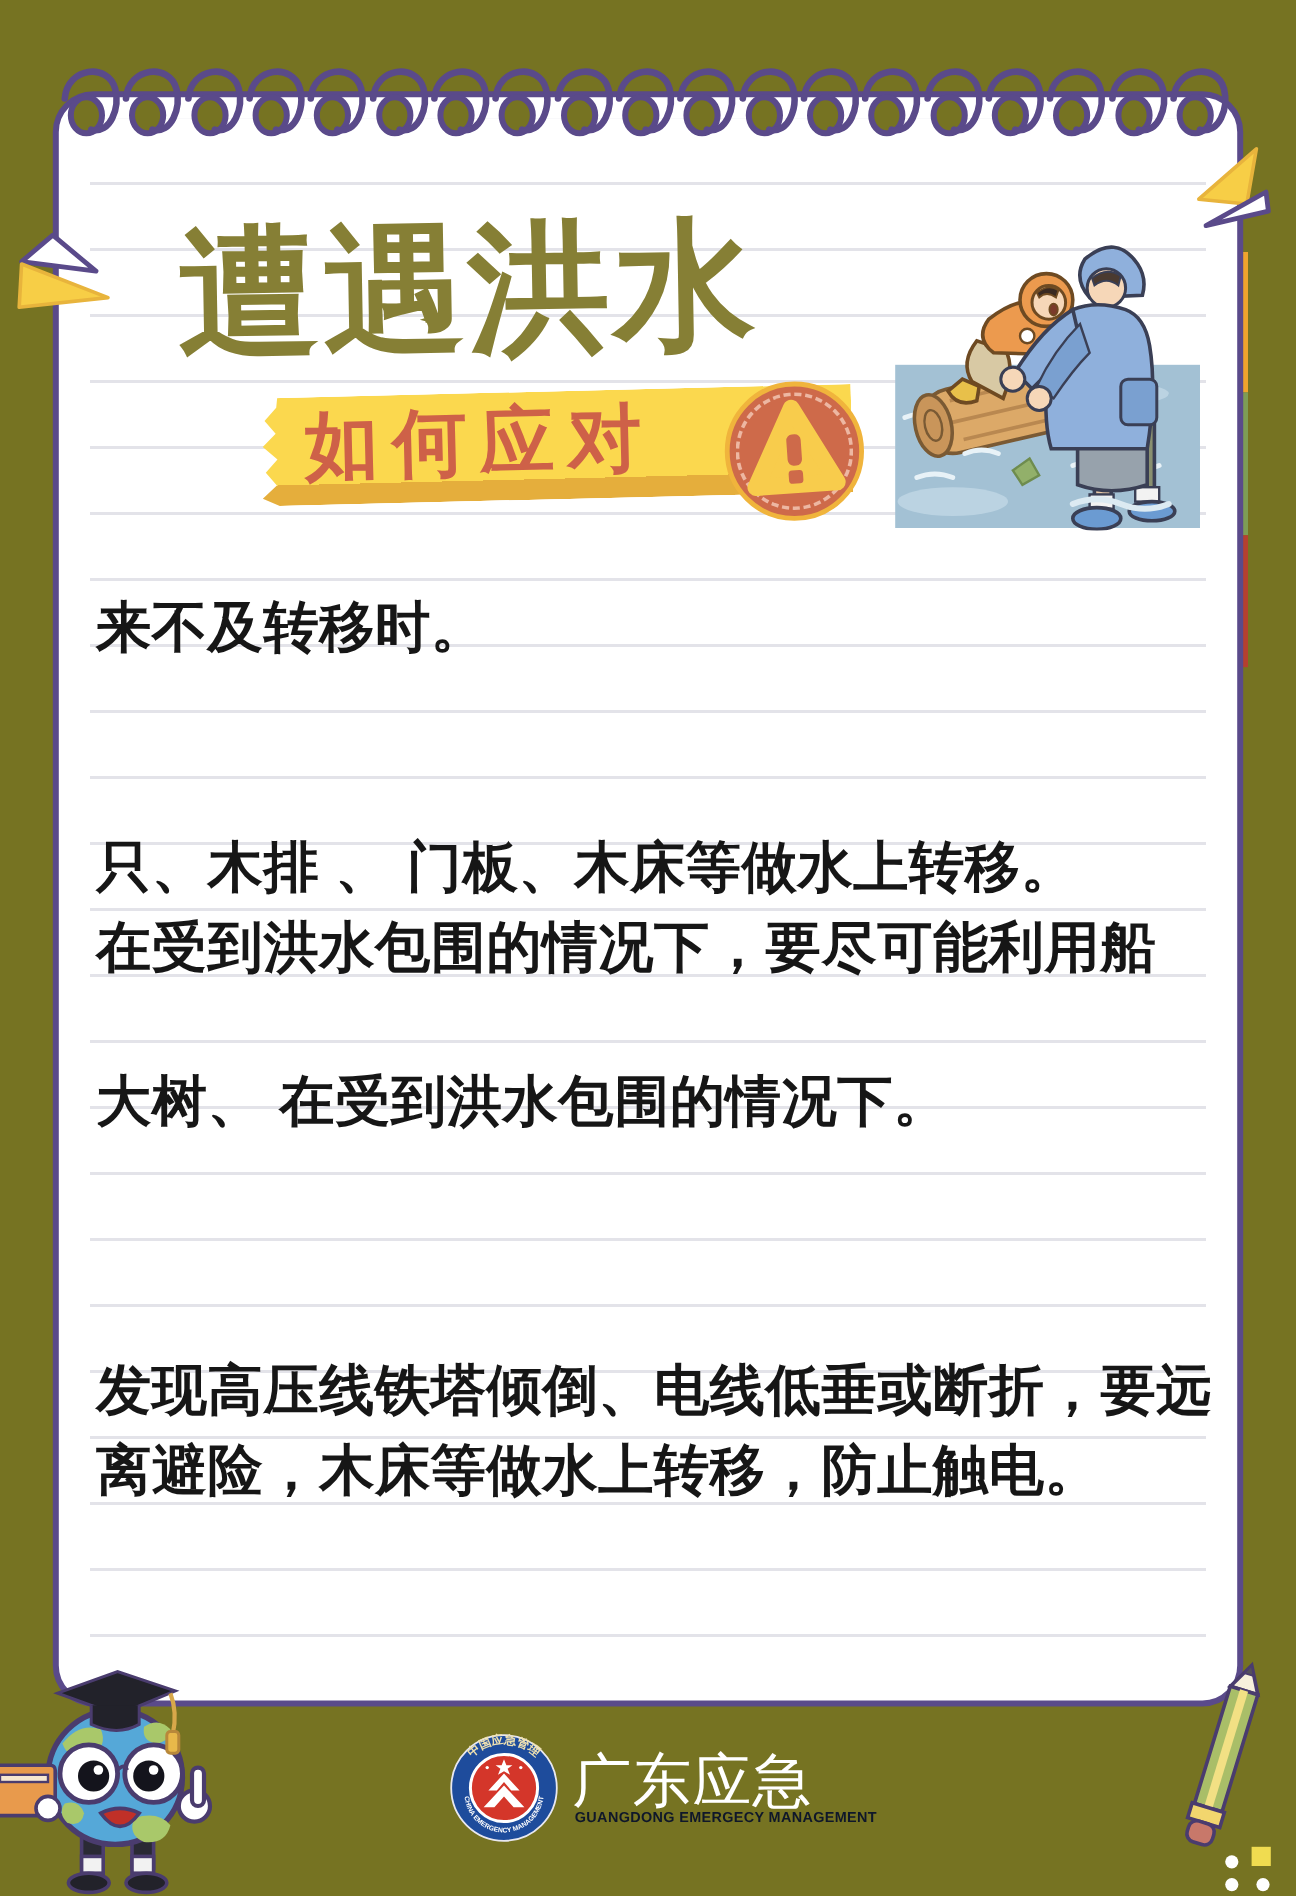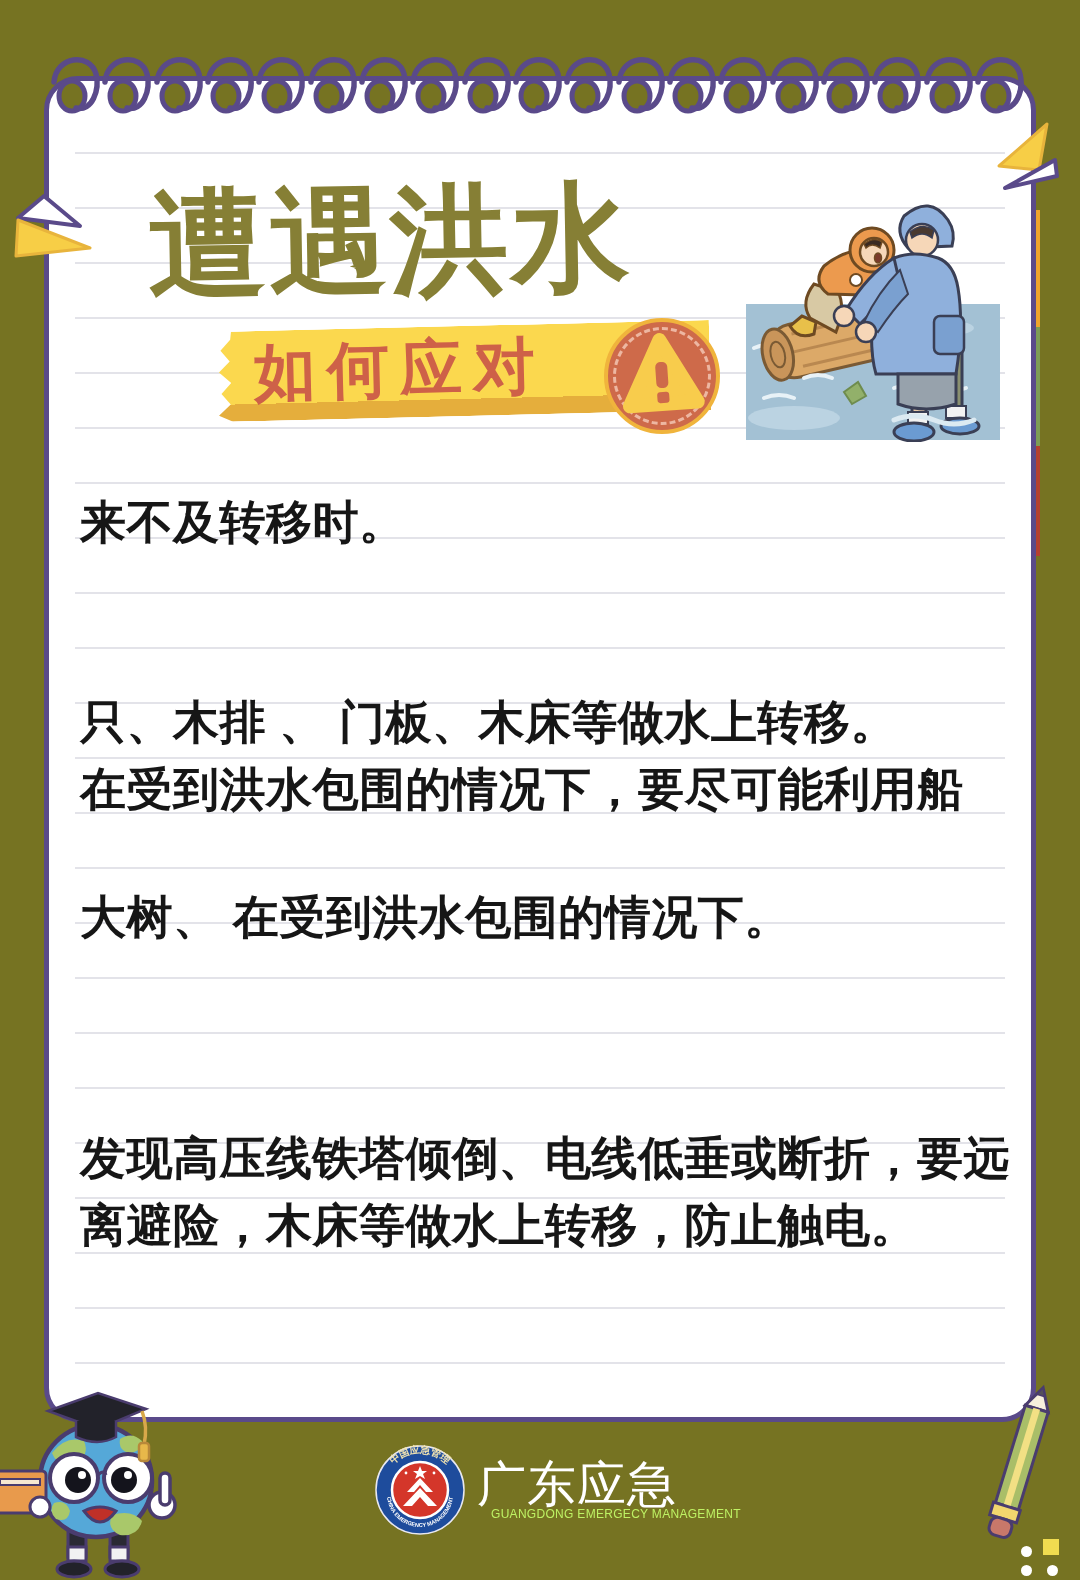--- a/index.html
+++ b/index.html
@@ -63,22 +63,22 @@
     letter-spacing:0.5px;
   }
   .p1{top:489px;} .p2{top:689px;} .p3{top:884px;} .p4{top:1079px;margin-top:46px;}
 
   
   .brand-cn{
     left:477px;top:1452px;z-index:5;color:#fff;
     font-size:49px;font-weight:400;letter-spacing:1px;white-space:nowrap;
   }
   .brand-en{
-    left:479px;top:1507px;z-index:5;color:#bef264;
-    font-size:12px;font-weight:400;letter-spacing:0.3px;white-space:nowrap;margin-left:12px;
+    left:479px;top:1507px;z-index:5;color:#0f172a;
+    font-size:12px;font-weight:700;letter-spacing:0.3px;white-space:nowrap;
   }
   .deco-dot{width:11px;height:11px;border-radius:50%;background:#fff;z-index:4;}
   .deco-square{left:1043px;top:1539px;width:16px;height:16px;background:#F0DC50;z-index:4;}
 
   svg{display:block;} .z5{z-index:5;} .z6{z-index:6;} .z7{z-index:7;}
 </style>
 </head>
 <body>
 
 <div class="abs tab-strip tab-orange"></div>

